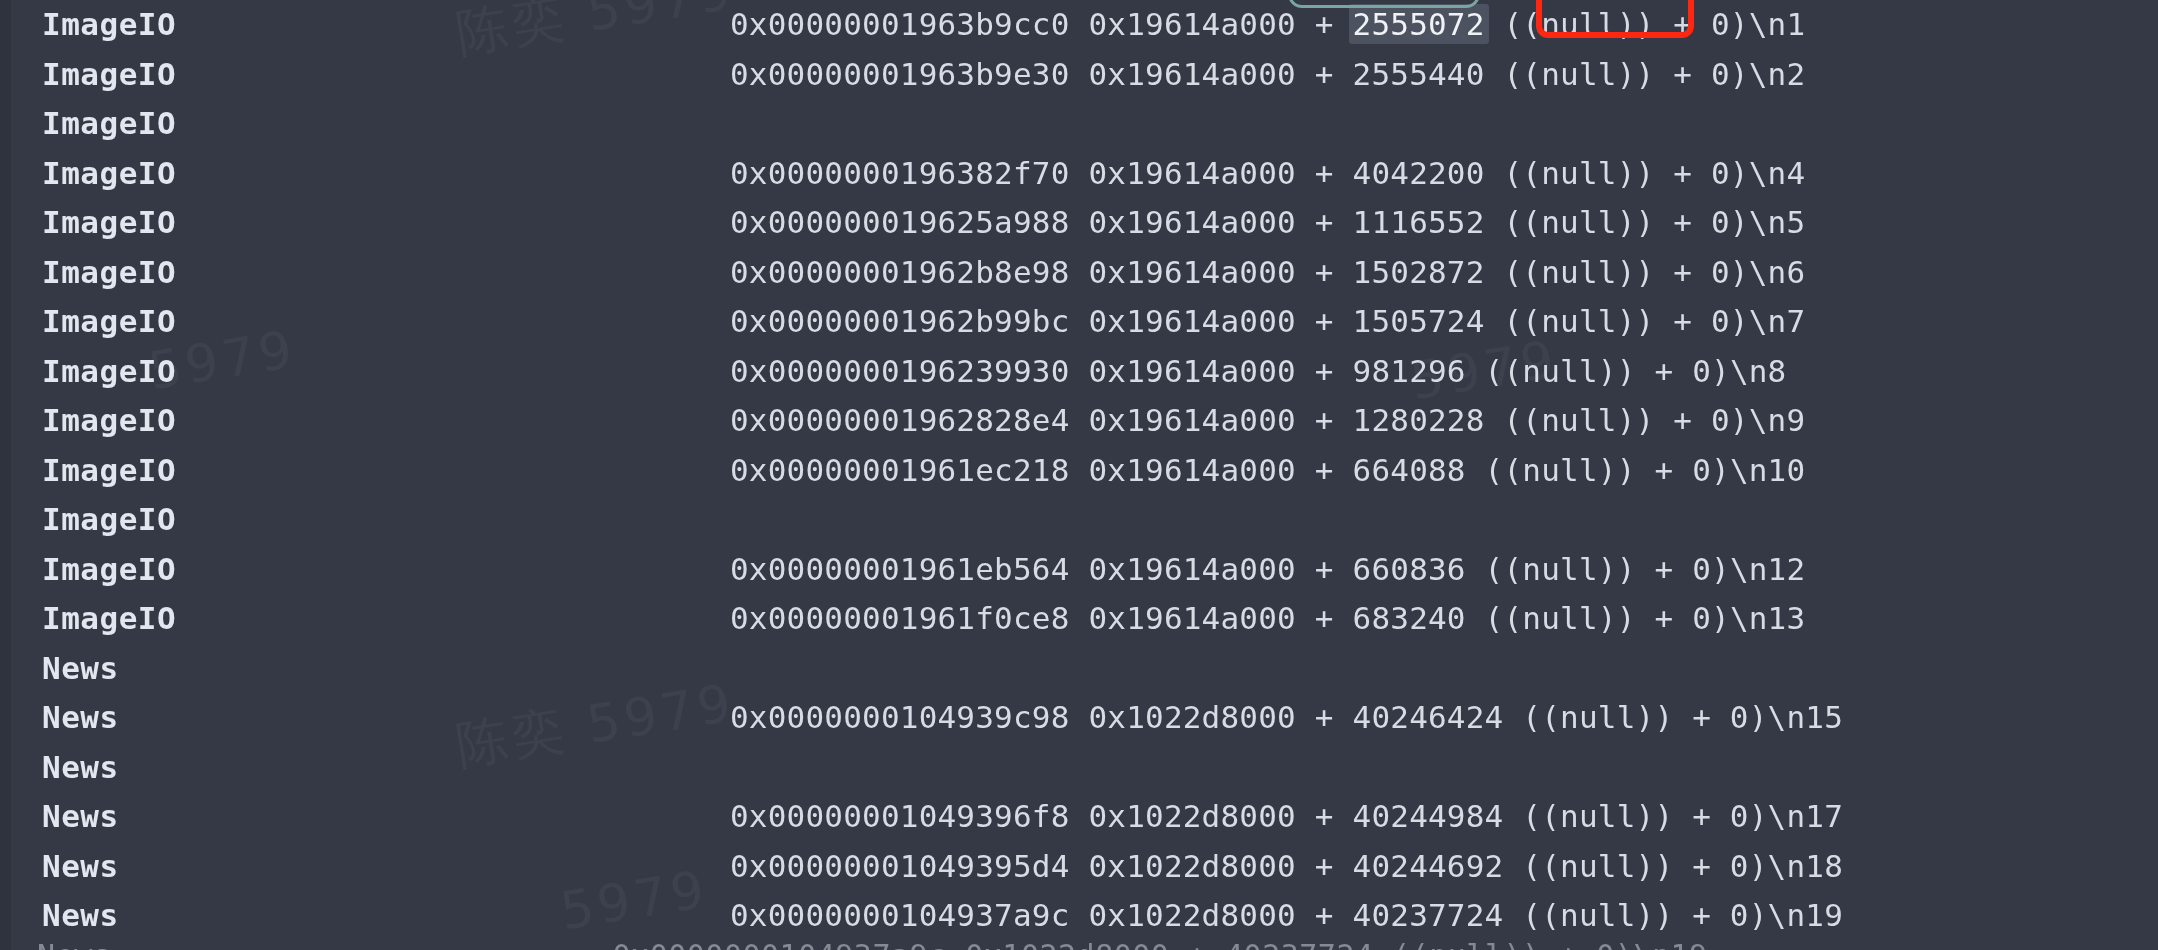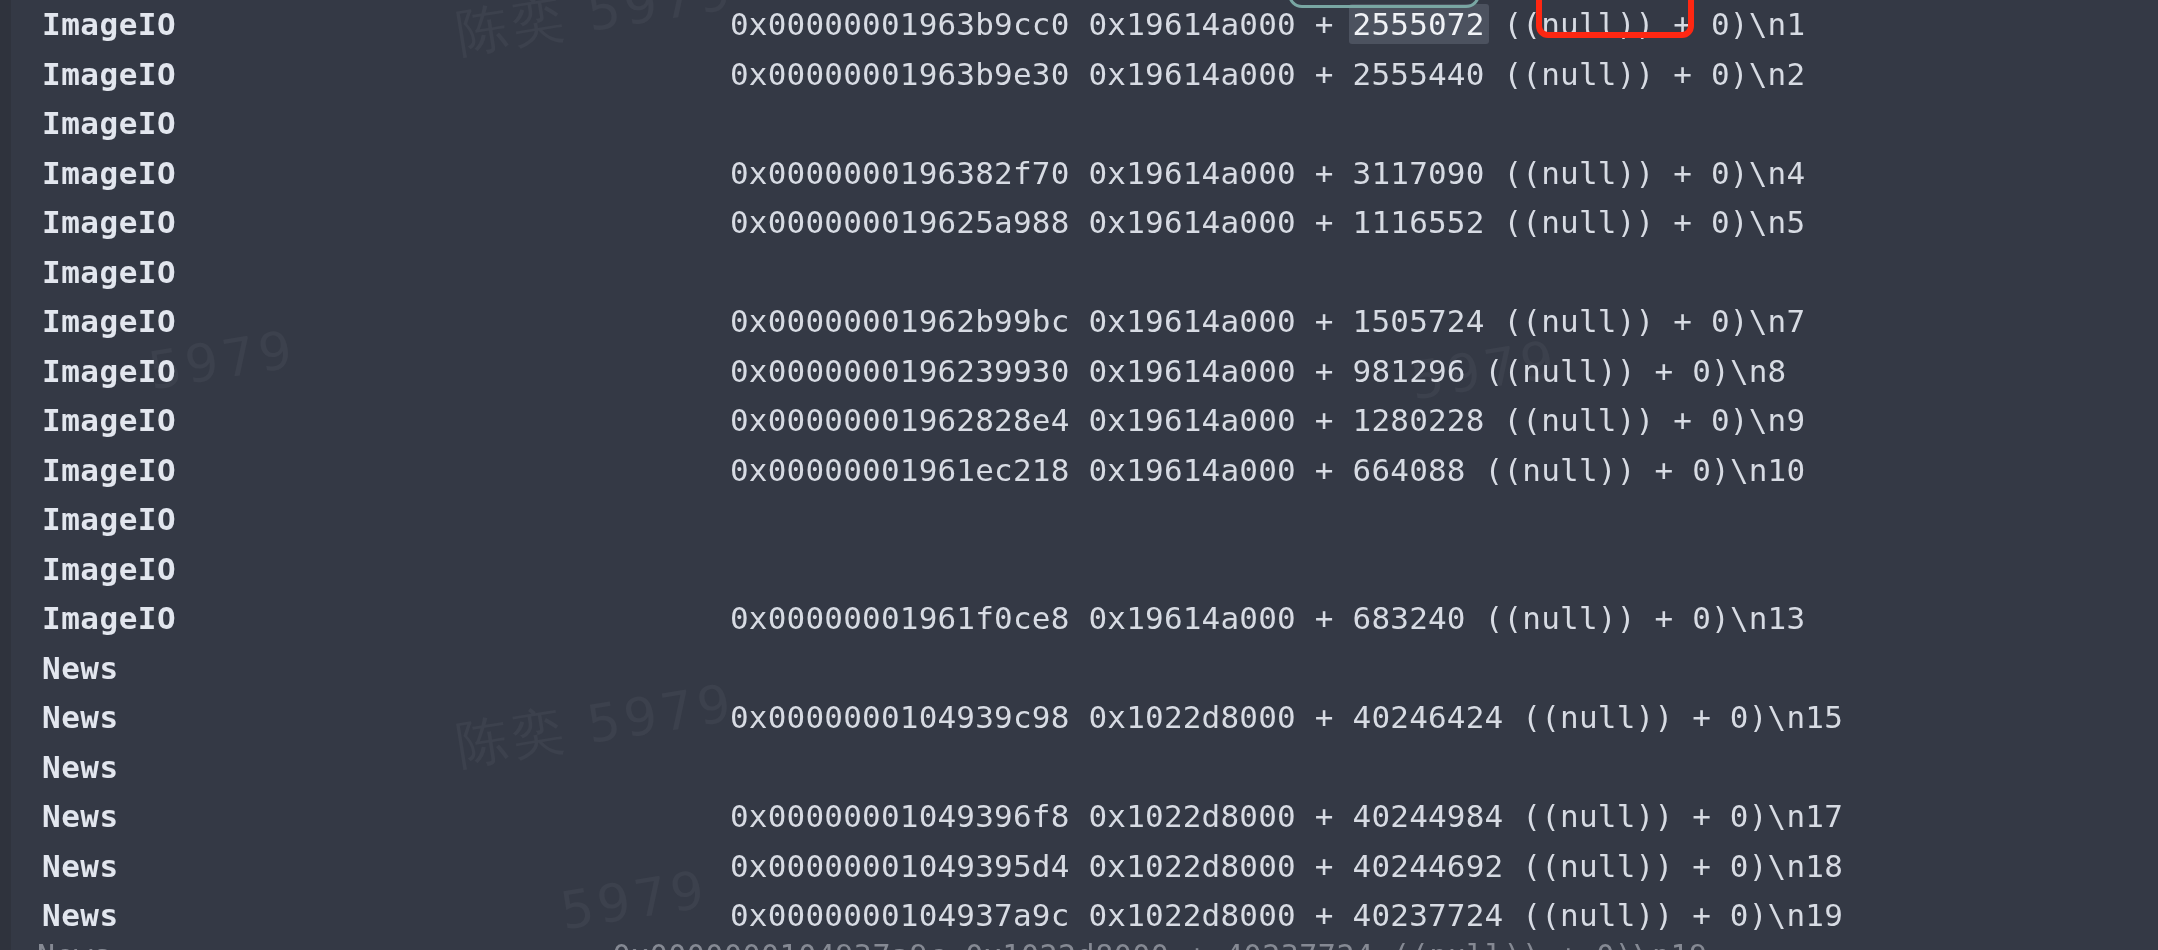--- a/index.html
+++ b/index.html
@@ -156,29 +156,29 @@
   <div class="watermark wm-3">5979</div>
   <div class="watermark wm-4">5979</div>
   <div class="watermark wm-5">5979</div>
 
   <div class="partial-top">  _       _   _     _       _ ,</div>
 
   <div class="log" id="log-body">
       <div class="log-row"><span class="col-lib">ImageIO</span><span class="col-rest"><span class="addr">0x00000001963b9cc0</span> <span class="base">0x19614a000</span> <span class="plus">+</span> <span class="off selected">2555072</span> <span class="tail">((null))</span> <span class="tail">+ 0)</span><span class="tail">\n1</span></span></div>
       <div class="log-row"><span class="col-lib">ImageIO</span><span class="col-rest"><span class="addr">0x00000001963b9e30</span> <span class="base">0x19614a000</span> <span class="plus">+</span> <span class="off">2555440</span> <span class="tail">((null))</span> <span class="tail">+ 0)</span><span class="tail">\n2</span></span></div>
       <div class="log-row"><span class="col-lib">ImageIO</span></div>
-      <div class="log-row"><span class="col-lib">ImageIO</span><span class="col-rest"><span class="addr">0x0000000196382f70</span> <span class="base">0x19614a000</span> <span class="plus">+</span> <span class="off">3117090</span> <span class="tail">((null))</span> <span class="tail">+ 0)</span><span class="tail">\n4</span></span></div>
+      <div class="log-row"><span class="col-lib">ImageIO</span><span class="col-rest"><span class="addr">0x0000000196382f70</span> <span class="base">0x19614a000</span> <span class="plus">+</span> <span class="off">4042200</span> <span class="tail">((null))</span> <span class="tail">+ 0)</span><span class="tail">\n4</span></span></div>
       <div class="log-row"><span class="col-lib">ImageIO</span><span class="col-rest"><span class="addr">0x000000019625a988</span> <span class="base">0x19614a000</span> <span class="plus">+</span> <span class="off">1116552</span> <span class="tail">((null))</span> <span class="tail">+ 0)</span><span class="tail">\n5</span></span></div>
-      <div class="log-row"><span class="col-lib">ImageIO</span></div>
+      <div class="log-row"><span class="col-lib">ImageIO</span><span class="col-rest"><span class="addr">0x00000001962b8e98</span> <span class="base">0x19614a000</span> <span class="plus">+</span> <span class="off">1502872</span> <span class="tail">((null))</span> <span class="tail">+ 0)</span><span class="tail">\n6</span></span></div>
       <div class="log-row"><span class="col-lib">ImageIO</span><span class="col-rest"><span class="addr">0x00000001962b99bc</span> <span class="base">0x19614a000</span> <span class="plus">+</span> <span class="off">1505724</span> <span class="tail">((null))</span> <span class="tail">+ 0)</span><span class="tail">\n7</span></span></div>
       <div class="log-row"><span class="col-lib">ImageIO</span><span class="col-rest"><span class="addr">0x0000000196239930</span> <span class="base">0x19614a000</span> <span class="plus">+</span> <span class="off">981296</span> <span class="tail">((null))</span> <span class="tail">+ 0)</span><span class="tail">\n8</span></span></div>
       <div class="log-row"><span class="col-lib">ImageIO</span><span class="col-rest"><span class="addr">0x00000001962828e4</span> <span class="base">0x19614a000</span> <span class="plus">+</span> <span class="off">1280228</span> <span class="tail">((null))</span> <span class="tail">+ 0)</span><span class="tail">\n9</span></span></div>
       <div class="log-row"><span class="col-lib">ImageIO</span><span class="col-rest"><span class="addr">0x00000001961ec218</span> <span class="base">0x19614a000</span> <span class="plus">+</span> <span class="off">664088</span> <span class="tail">((null))</span> <span class="tail">+ 0)</span><span class="tail">\n10</span></span></div>
       <div class="log-row"><span class="col-lib">ImageIO</span></div>
-      <div class="log-row"><span class="col-lib">ImageIO</span></div>
+      <div class="log-row"><span class="col-lib">ImageIO</span><span class="col-rest"><span class="addr">0x00000001961eb564</span> <span class="base">0x19614a000</span> <span class="plus">+</span> <span class="off">660836</span> <span class="tail">((null))</span> <span class="tail">+ 0)</span><span class="tail">\n12</span></span></div>
       <div class="log-row"><span class="col-lib">ImageIO</span><span class="col-rest"><span class="addr">0x00000001961f0ce8</span> <span class="base">0x19614a000</span> <span class="plus">+</span> <span class="off">683240</span> <span class="tail">((null))</span> <span class="tail">+ 0)</span><span class="tail">\n13</span></span></div>
       <div class="log-row"><span class="col-lib">News</span></div>
       <div class="log-row"><span class="col-lib">News</span><span class="col-rest"><span class="addr">0x0000000104939c98</span> <span class="base">0x1022d8000</span> <span class="plus">+</span> <span class="off">40246424</span> <span class="tail">((null))</span> <span class="tail">+ 0)</span><span class="tail">\n15</span></span></div>
       <div class="log-row"><span class="col-lib">News</span></div>
       <div class="log-row"><span class="col-lib">News</span><span class="col-rest"><span class="addr">0x00000001049396f8</span> <span class="base">0x1022d8000</span> <span class="plus">+</span> <span class="off">40244984</span> <span class="tail">((null))</span> <span class="tail">+ 0)</span><span class="tail">\n17</span></span></div>
       <div class="log-row"><span class="col-lib">News</span><span class="col-rest"><span class="addr">0x00000001049395d4</span> <span class="base">0x1022d8000</span> <span class="plus">+</span> <span class="off">40244692</span> <span class="tail">((null))</span> <span class="tail">+ 0)</span><span class="tail">\n18</span></span></div>
       <div class="log-row"><span class="col-lib">News</span><span class="col-rest"><span class="addr">0x0000000104937a9c</span> <span class="base">0x1022d8000</span> <span class="plus">+</span> <span class="off">40237724</span> <span class="tail">((null))</span> <span class="tail">+ 0)</span><span class="tail">\n19</span></span></div>
     </div>
 
   <div class="partial-bottom">  News                           0x0000000104937a9c 0x1022d8000 + 40237724 ((null)) + 0)\n19</div>

